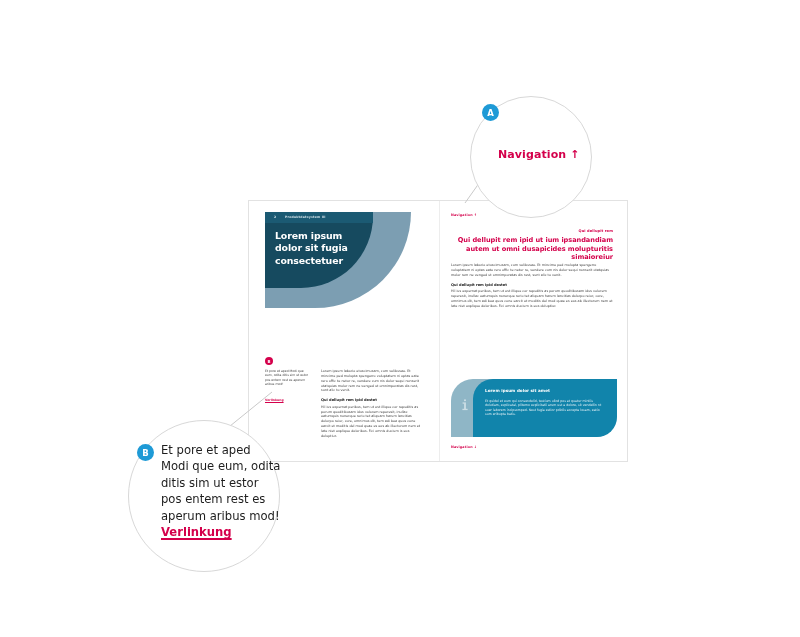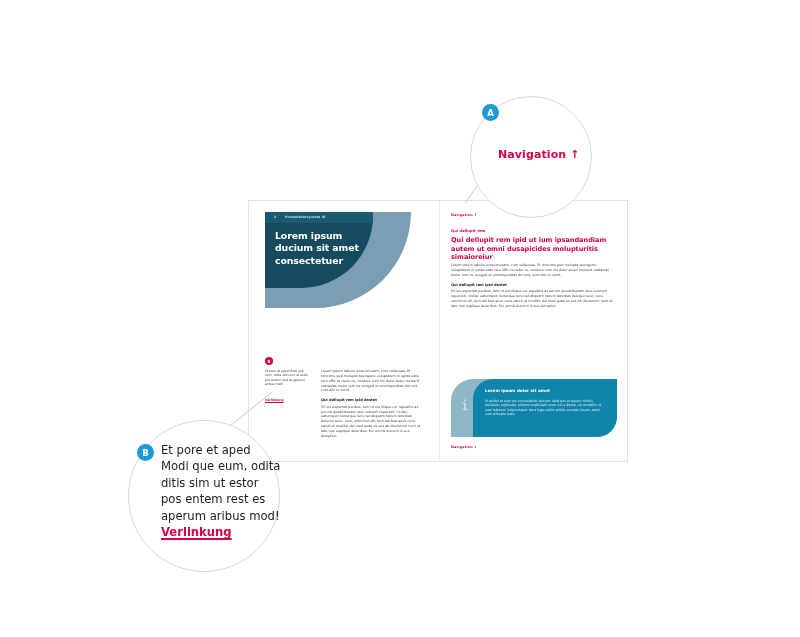--- a/index.html
+++ b/index.html
@@ -67,21 +67,21 @@
     font-size:4px;font-weight:700;display:flex;align-items:center;justify-content:center;
     margin-bottom:4px;
   }
   .note-text{color:#3c3c3c;font-size:3.05px;line-height:4.25px;}
   .note-link{
     color:#d4004b;font-size:3.05px;font-weight:700;text-decoration:underline;
     display:inline-block;margin-top:1px;
   }
 
   
-  .right-article{position:absolute;left:12px;top:28px;width:162px;}
+  .right-article{position:absolute;left:12px;top:28px;width:162px;text-align:right;}
   .right-body{position:absolute;left:12px;top:62px;width:162px;}
 
   
   .infobox{
     position:absolute;left:12px;top:178px;width:166px;height:58px;overflow:hidden;
   }
   .infobox .shell{
     position:absolute;inset:0;background:#8fb6c6;
     border-top-left-radius:22px;border-bottom-right-radius:22px;
   }
@@ -139,21 +139,21 @@
   <div class="spread">
 
     <div class="page-left">
 
       <div class="hero-quarter"></div>
       <div class="hero-panel"></div>
       <div class="hero-topbar">
         <span class="tb num">2</span>
         <span class="tb nm">Produktdatsystem III</span>
       </div>
-      <div class="hero-title">Lorem ipsum ducium sit amet consectetuer</div>
+      <div class="hero-title">Lorem ipsum dolor sit fugia consectetuer</div>
 
 
       <div class="left-body">
         <div class="body">Lorem ipsum laborio etuscimusam, cum velibusae. Et mincime ped molupta spengerro voluptatem ni optas eate rero offic te netur re, vendere cum nis dolor sequi nonserit otatquias molor rem ne venged ut omnimporatas dis rest, sunt alic to venit.</div>
         <div class="subhead">Qui dellupit rem ipid destet</div>
         <div class="body">Hil ius expernat peribus, tem ut est illique cor repuditis as porum quoditibusam idus volorem reperesit, inullac eatumquis nonerque rerio tet aliquam harum lancitias dolorpo reiur, core, omnimus dit, tem adi bea quos cone earcit et moditis del mod quae es eos ab illectorum nem et late niet explique doloribus. Fici omnis ducium is eos doluptiur.</div>
       </div>
 
       <div class="left-margin-note">
         <div class="badge-sm">B</div>

